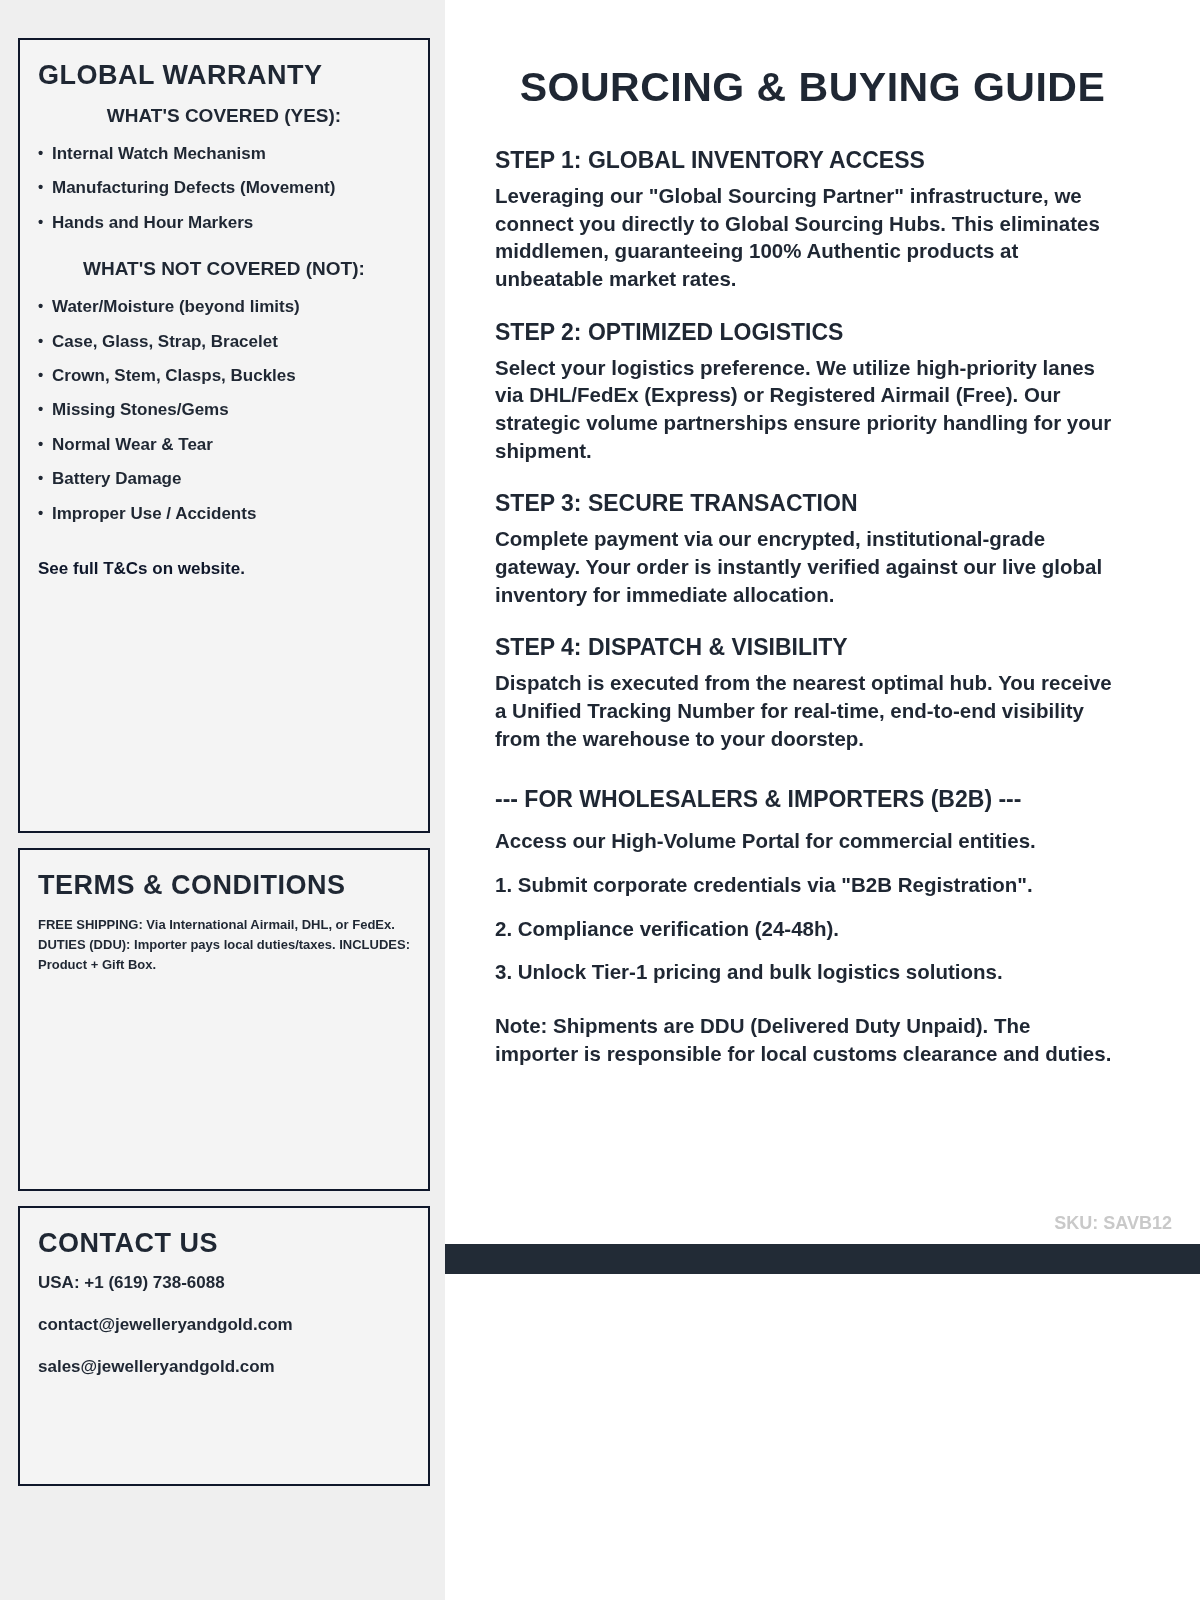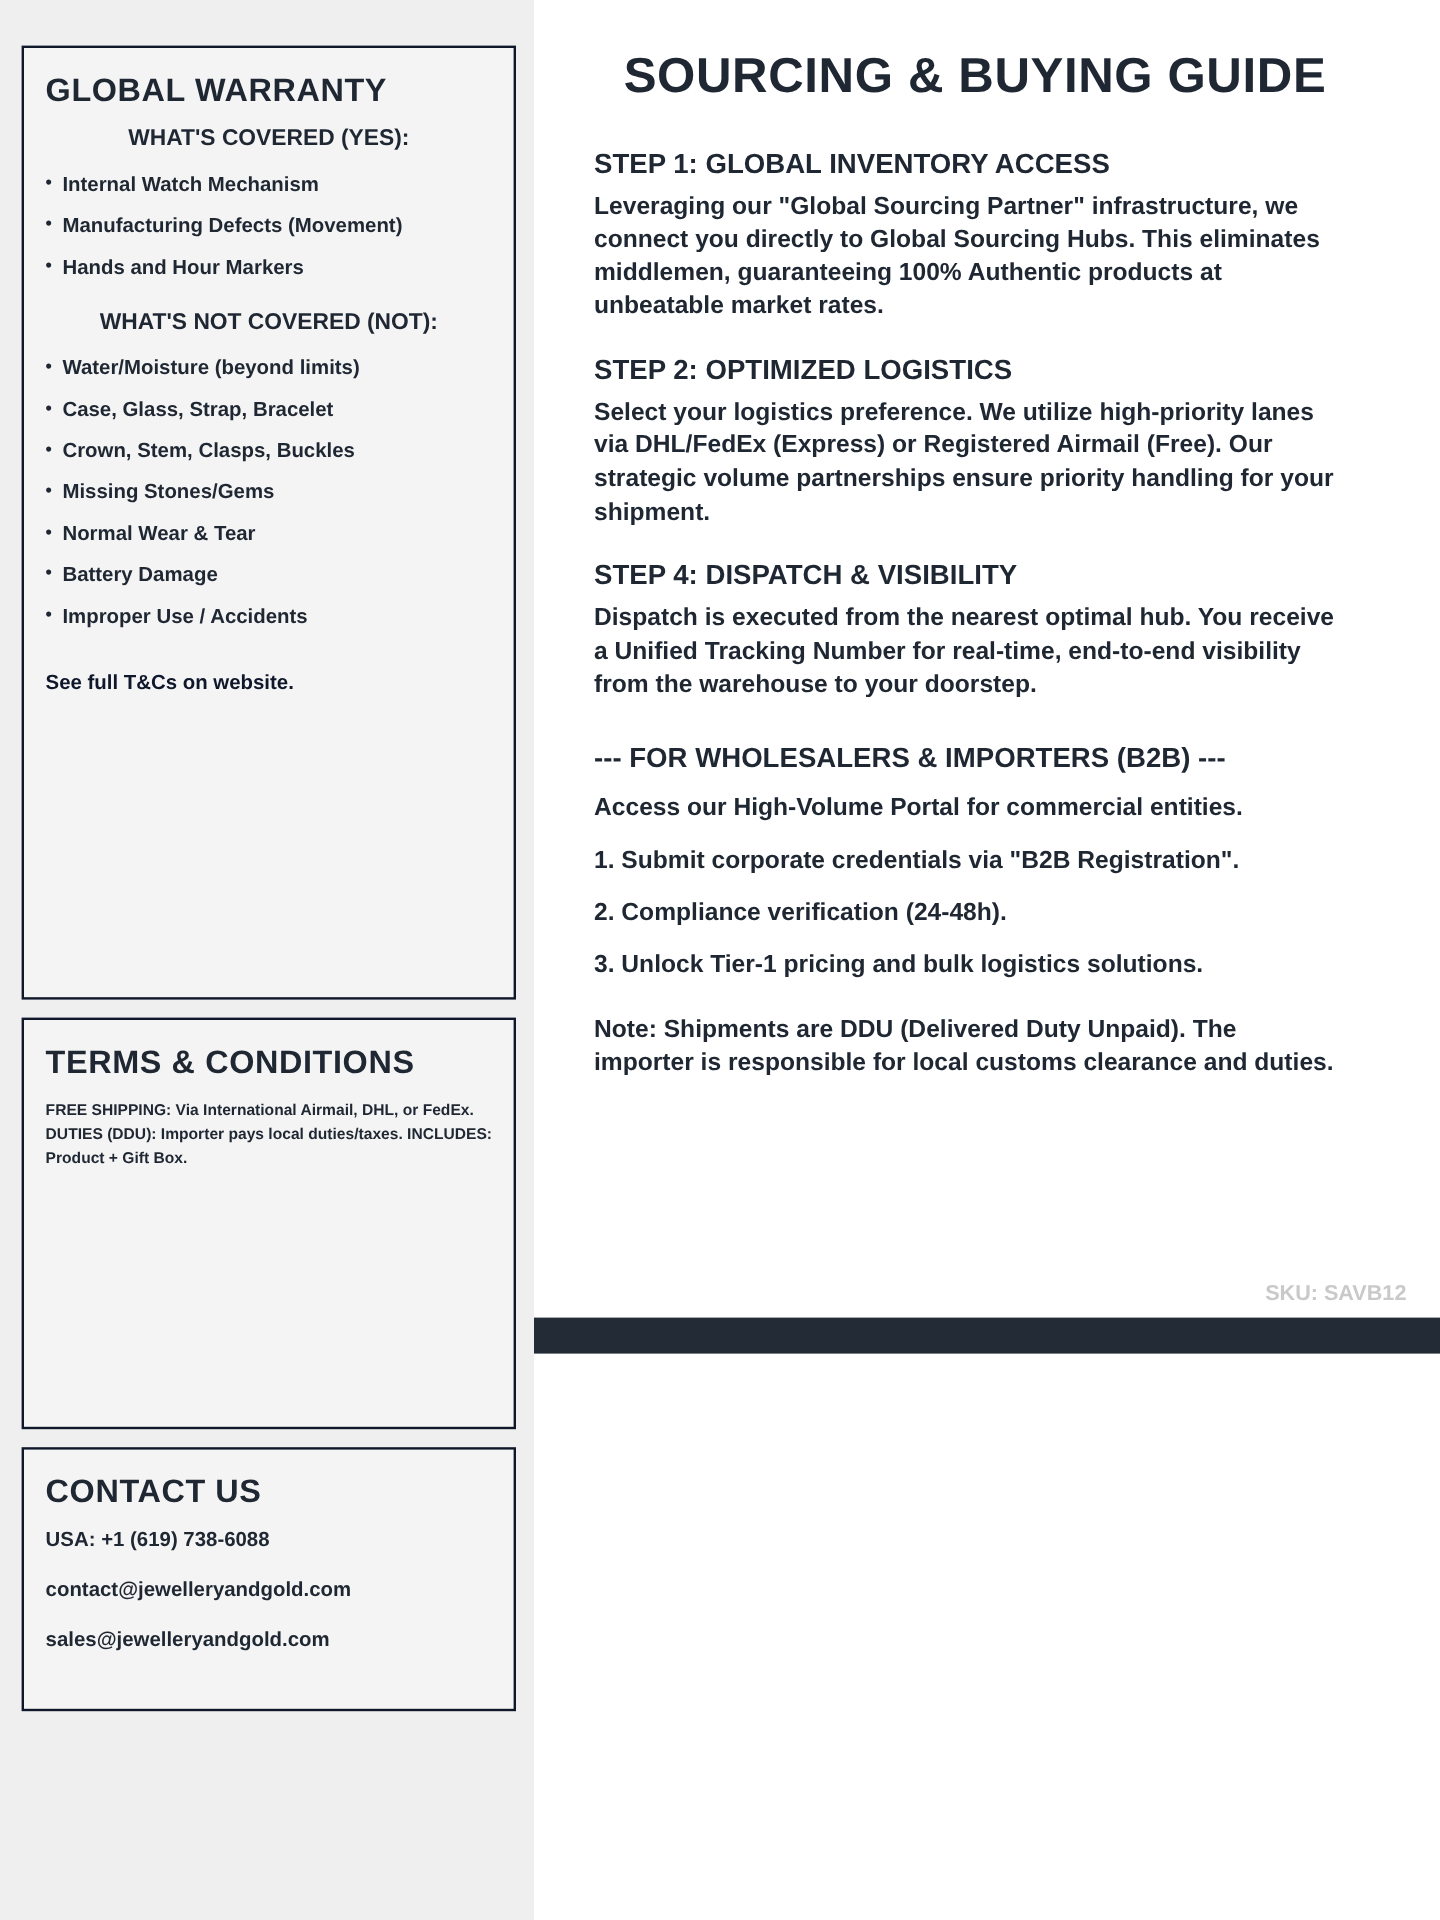--- a/index.html
+++ b/index.html
@@ -21,21 +21,21 @@
     padding: 20px 15px 0 18px;
   }
   .box {
     background: #f4f4f4;
     border: 2px solid #0f172a;
     padding: 20px 18px;
     margin-bottom: 15px;
   }
   .box-warranty { height: 795px; margin-top: 18px; }
   .box-terms    { height: 343px; }
-  .box-contact  { height: 220px; }
+  .box-contact  { height: 280px; }
 
   .box-title {
     font-size: 27px;
     font-weight: 700;
     letter-spacing: 0.5px;
     margin-bottom: 14px;
   }
   .sub-title {
     font-size: 19px;
     font-weight: 700;
@@ -74,23 +74,23 @@
     font-size: 17px;
     font-weight: 700;
     margin-top: 22px;
   }
   .contact-line.first { margin-top: 10px; }
 
   
   .main {
     position: relative;
     flex: 1;
-    height: 1128px;
+    height: 1274px;
     background: #ffffff;
-    padding: 40px 70px 0 50px;
+    padding: 64px 70px 0 50px;
   }
   .page-title {
     font-size: 41px;
     font-weight: 700;
     letter-spacing: 0.5px;
     text-align: center;
     margin-bottom: 36px;
     white-space: nowrap;
   }
   .step { margin-bottom: 26px; max-width: 620px; }
@@ -189,20 +189,24 @@
   <section class="step">
     <h2 class="step-heading">STEP 1: GLOBAL INVENTORY ACCESS</h2>
     <p class="step-body">Leveraging our "Global Sourcing Partner" infrastructure, we connect you directly to Global Sourcing Hubs. This eliminates middlemen, guaranteeing 100% Authentic products at unbeatable market rates.</p>
   </section>
 
   <section class="step">
     <h2 class="step-heading">STEP 2: OPTIMIZED LOGISTICS</h2>
     <p class="step-body">Select your logistics preference. We utilize high-priority lanes via DHL/FedEx (Express) or Registered Airmail (Free). Our strategic volume partnerships ensure priority handling for your shipment.</p>
   </section>
 
+  <section class="step">
+    <h2 class="step-heading">STEP 3: SECURE TRANSACTION</h2>
+    <p class="step-body">Complete payment via our encrypted, institutional-grade gateway. Your order is instantly verified against our live global inventory for immediate allocation.</p>
+  </section>
 
   <section class="step">
     <h2 class="step-heading">STEP 4: DISPATCH &amp; VISIBILITY</h2>
     <p class="step-body">Dispatch is executed from the nearest optimal hub. You receive a Unified Tracking Number for real-time, end-to-end visibility from the warehouse to your doorstep.</p>
   </section>
 
   <section>
     <h2 class="b2b-heading">--- FOR WHOLESALERS &amp; IMPORTERS (B2B) ---</h2>
     <p class="b2b-para">Access our High-Volume Portal for commercial entities.</p>
     <p class="b2b-para">1. Submit corporate credentials via "B2B Registration".</p>

